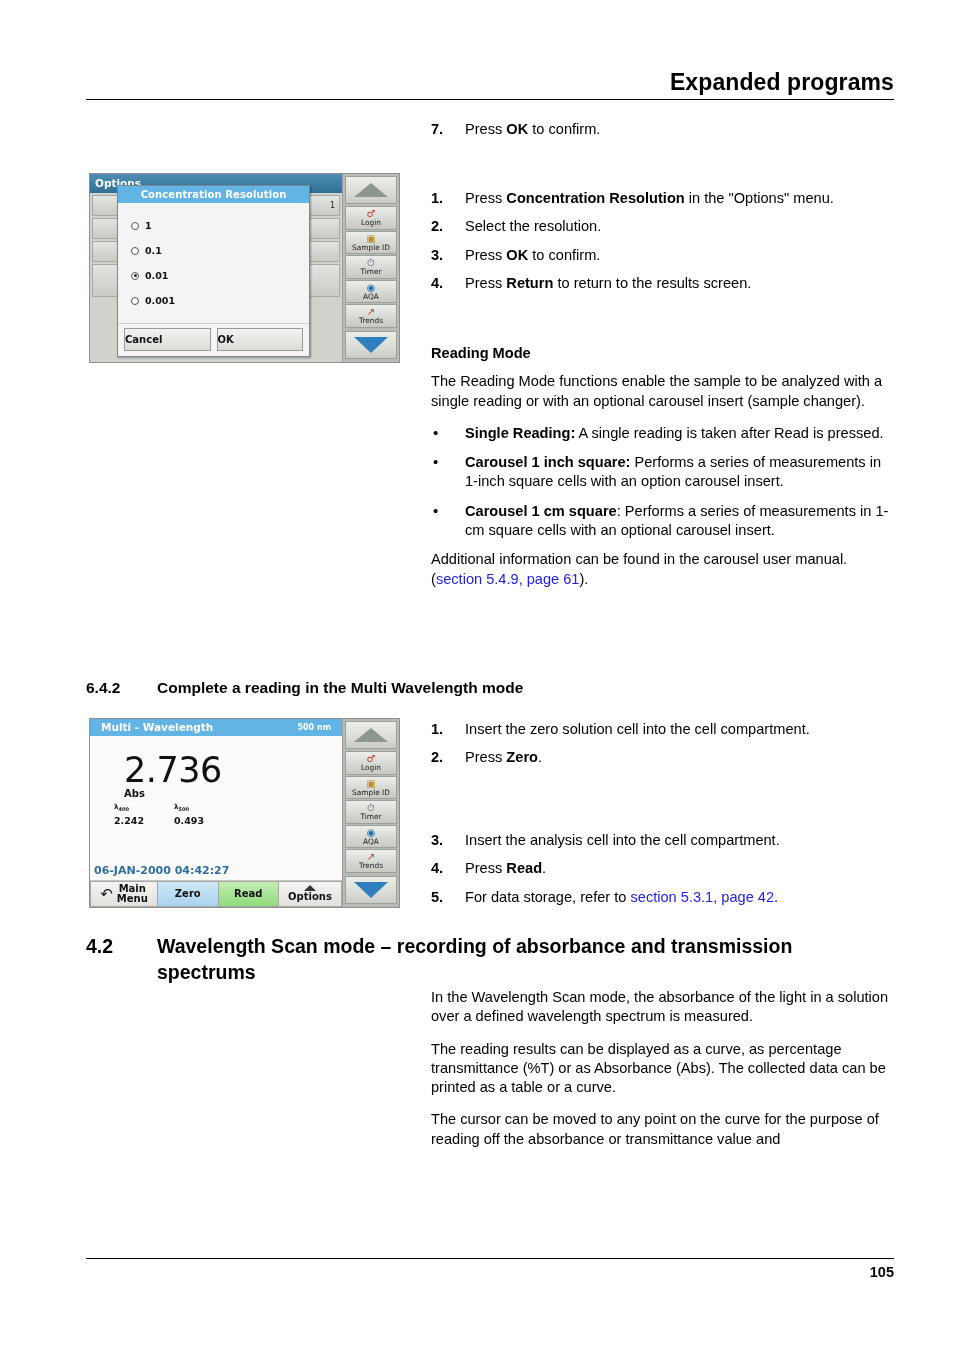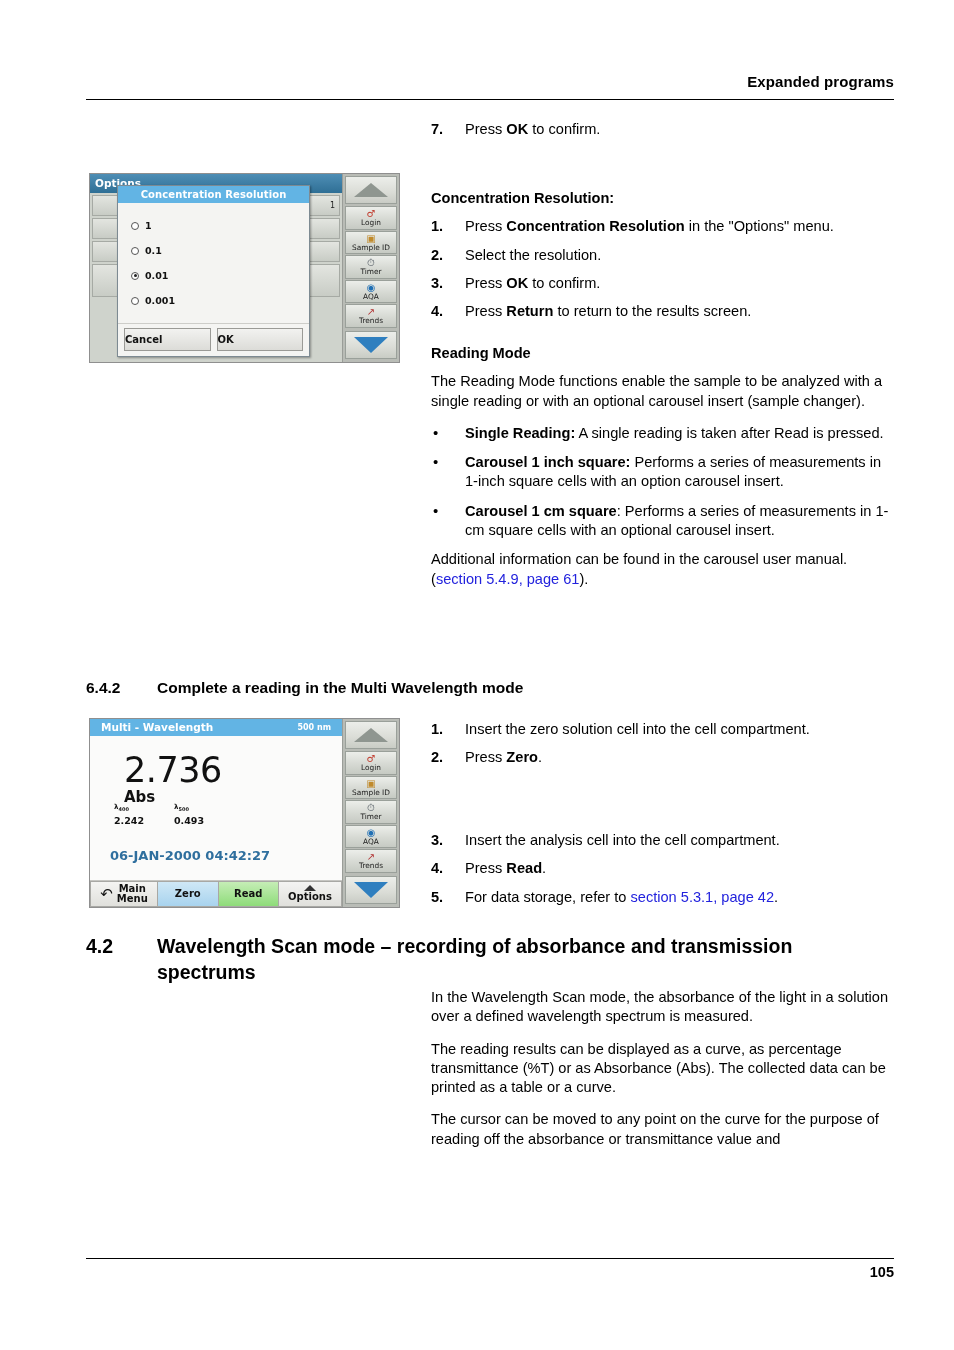--- a/index.html
+++ b/index.html
@@ -25,21 +25,21 @@
 
   
   .header {
     position: absolute;
     left: 86px;
     top: 72px;
     width: 808px;
   }
   .header-title {
     text-align: right;
-    font-size: 15px;
+    font-size: 23px;
     font-weight: bold;
     letter-spacing: 0.1px;
     line-height: 20px;
   }
   .header-rule {
     margin-top: 7px;
     border-bottom: 1.6px solid #000;
   }
 
   
@@ -359,21 +359,21 @@
     flex-direction: column;
   }
   .mw-value {
     font-size: 35px;
     font-weight: normal;
     letter-spacing: -0.5px;
     line-height: 36px;
     color: #111;
   }
   .mw-unit {
-    font-size: 15px;
+    font-size: 10px;
     font-weight: bold;
     margin-left: 16px;
     color: #111;
   }
   .mw-subvals {
     position: absolute;
     left: 24px;
     top: 67px;
     display: flex;
     gap: 18px;
@@ -388,25 +388,24 @@
   .mw-sub-label sub { font-size: 5px; }
   .mw-sub-value {
     font-size: 9.5px;
     font-weight: bold;
     color: #111;
     line-height: 13px;
   }
   .mw-timestamp {
     position: absolute;
     left: 4px;
-    bottom: 17px;
-    font-size: 13px;
+    bottom: 3px;
+    font-size: 11px;
     font-weight: bold;
     color: #2f6f9e;
-    margin-left: 16px;
   }
   .mw-toolbar {
     position: absolute;
     left: 0; right: 0; bottom: 0;
     height: 27px;
     display: flex;
     background: #e9e9e6;
     border-top: 1px solid #c6c6c2;
     box-sizing: border-box;
   }
@@ -536,21 +535,20 @@
         <span class="ic ic-trends">↗</span>
         <span>Trends</span>
       </div>
       <div class="arrow-btn bottom">
         <span class="tri-down"></span>
       </div>
     </div>
   </div>
 
   <div class="col-right" style="top:189px;">
-    <div class="sub-head">Concentration Resolution:</div>
     <ul class="num-list">
       <li>
         <span class="num">1.</span><span>Press </span><b>Concentration Resolution</b><span> in the "Options" menu.</span>
       </li>
       <li>
         <span class="num">2.</span><span>Select the resolution.</span><b></b><span></span>
       </li>
       <li>
         <span class="num">3.</span><span>Press </span><b>OK</b><span> to confirm.</span>
       </li>

